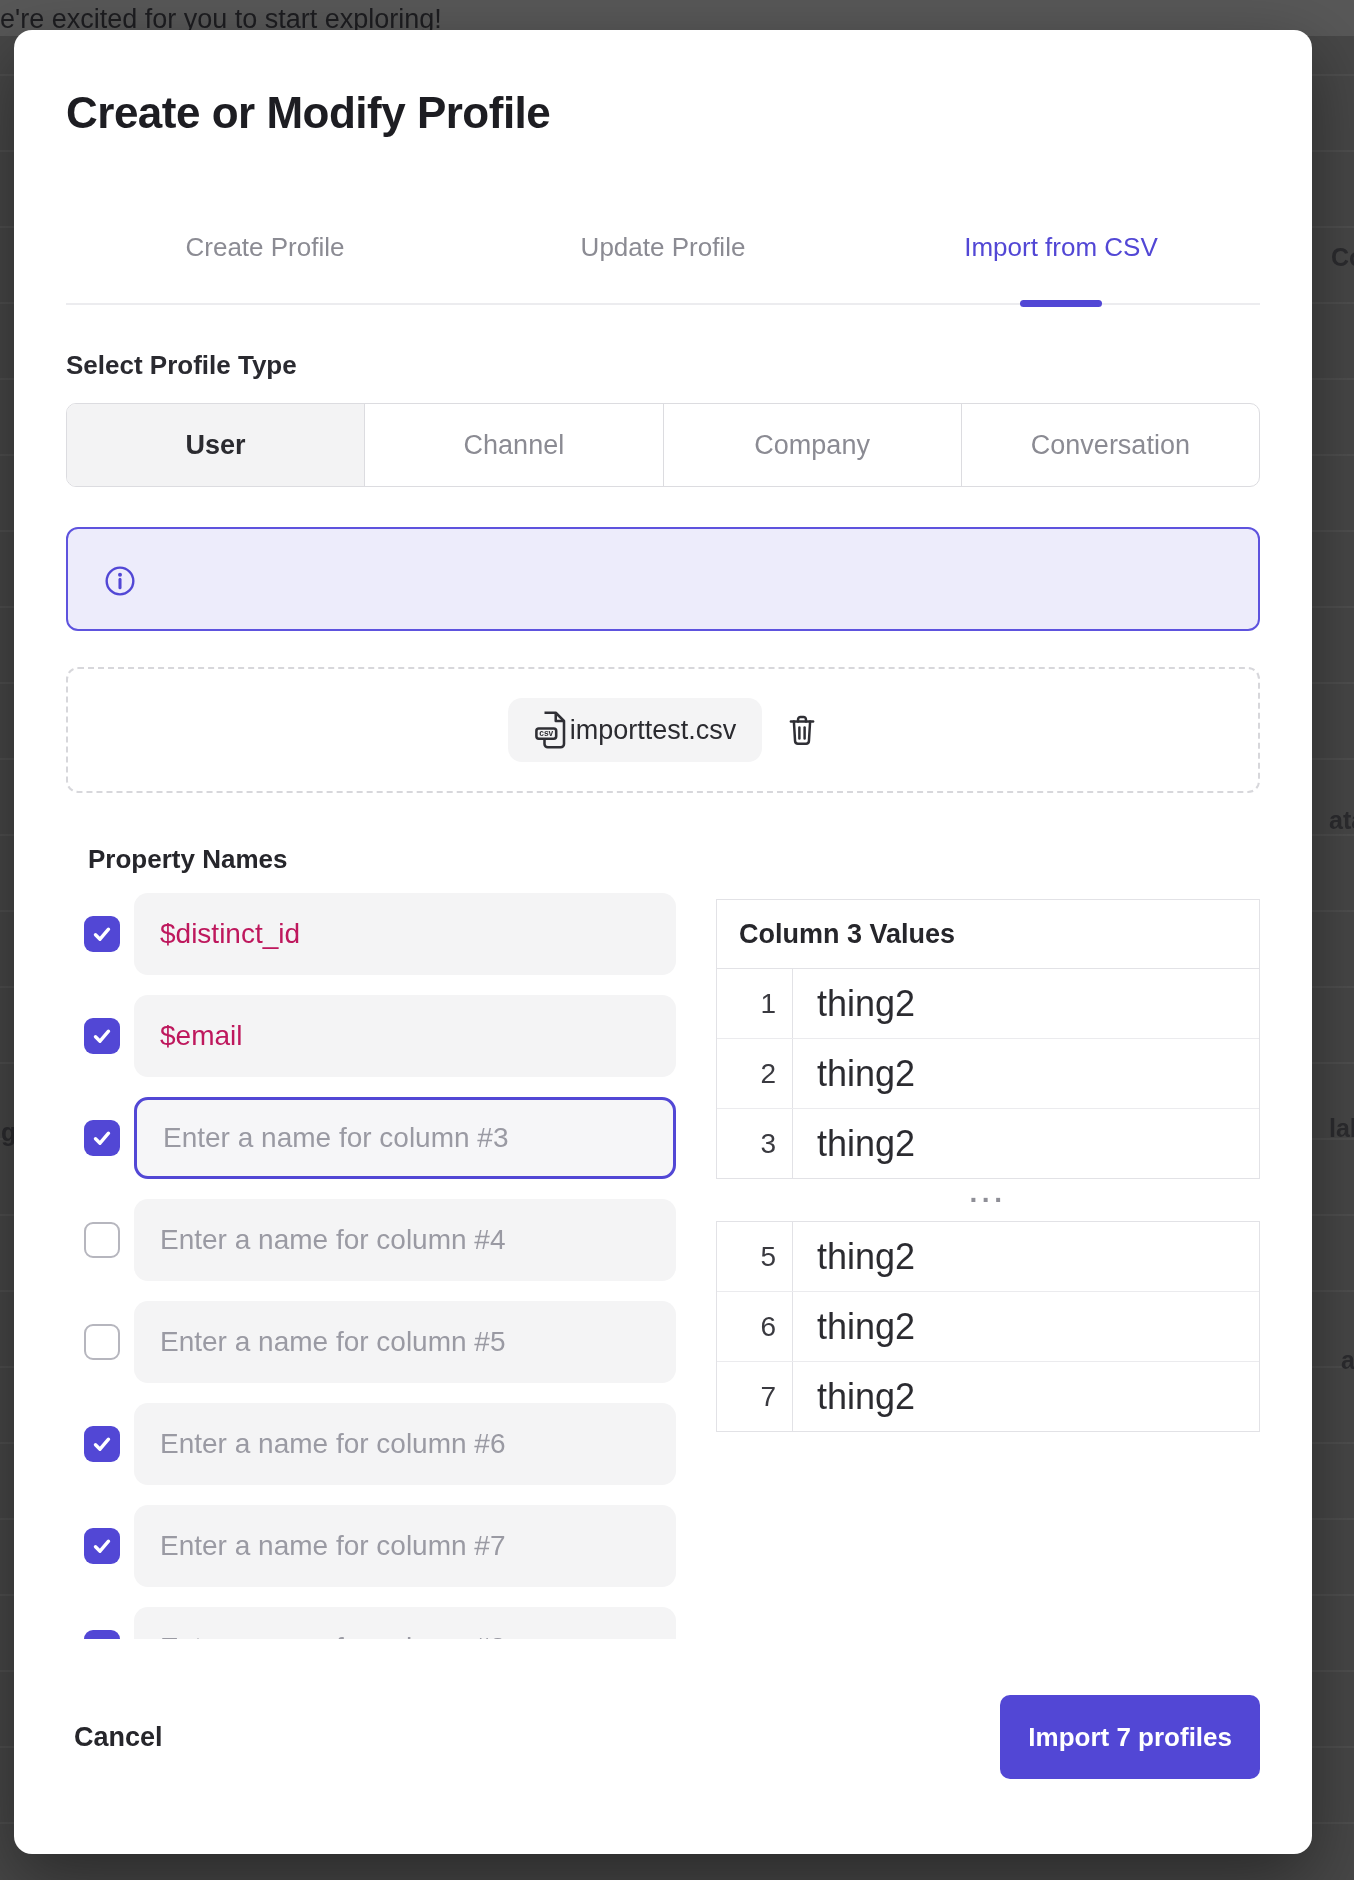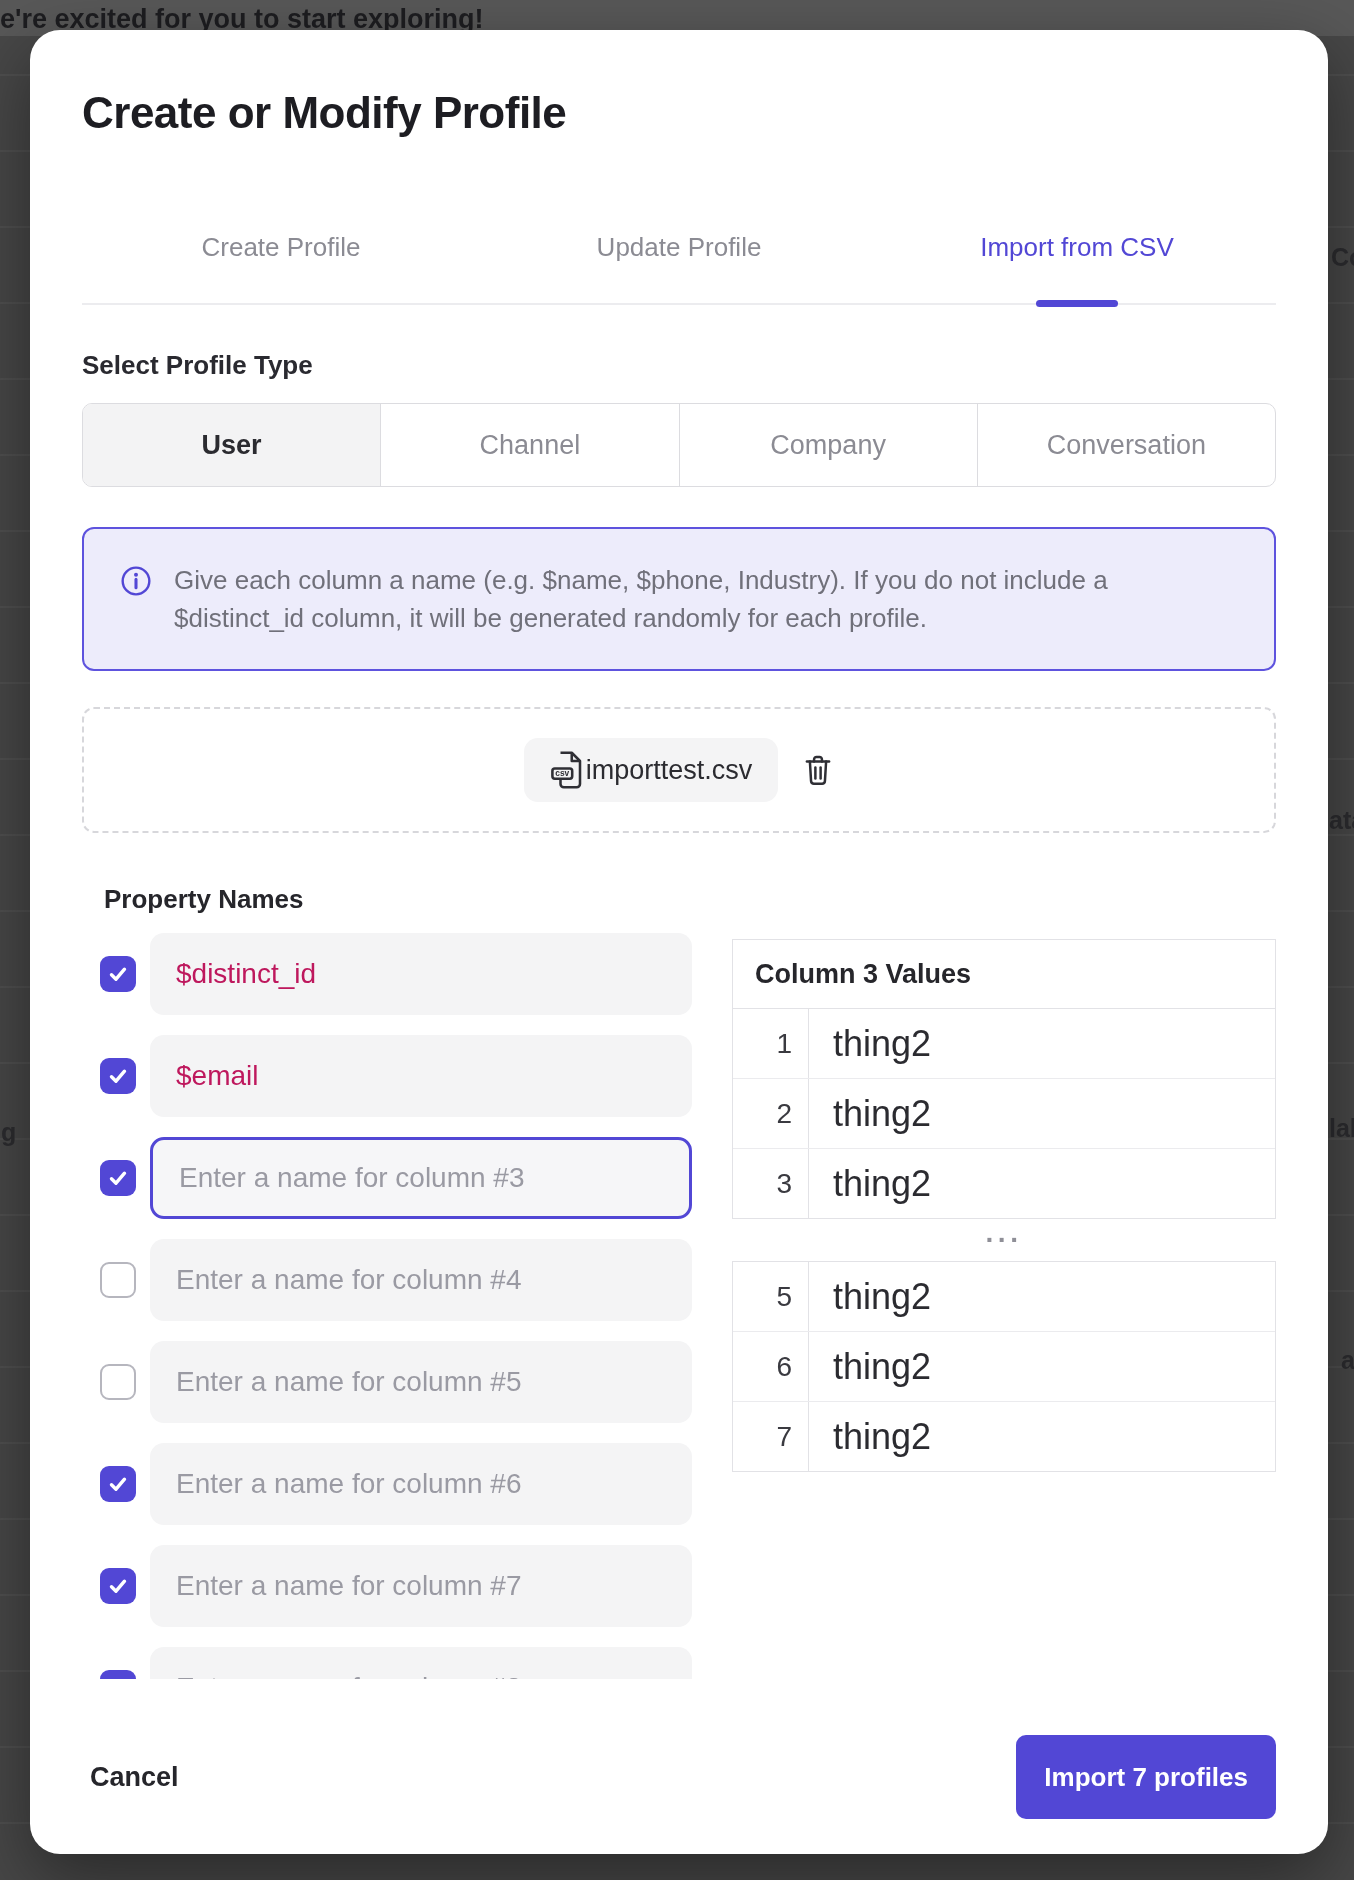--- a/index.html
+++ b/index.html
@@ -7,32 +7,32 @@
     position:relative;width:1354px;height:1880px;overflow:hidden;
     background:#474747;font-family:"Liberation Sans",sans-serif;
     -webkit-font-smoothing:antialiased;
   }
   .screen::before{
     content:"";position:absolute;inset:0;
     background:repeating-linear-gradient(to bottom,transparent 0 74px,rgba(255,255,255,.045) 74px 76px);
   }
   .bg-strip{
     position:absolute;top:0;left:0;right:0;height:36px;background:#585858;
-    color:#1d1d20;font-weight:700;font-size:27px;line-height:38px;white-space:nowrap;overflow:hidden;
+    color:#1d1d20;font-weight:400;font-size:27px;line-height:38px;white-space:nowrap;overflow:hidden;
   }
   .frag{position:absolute;color:#2c2c2f;font-weight:700;font-size:25px;}
   .frag0{left:1331px;top:243px;}
   .frag1{left:1329px;top:806px;}
   .frag2{left:1329px;top:1114px;}
   .frag3{left:1341px;top:1346px;}
   .frag4{left:1px;top:1118px;}
 
   .modal{
-    position:absolute;left:30px;top:30px;width:1298px;height:1824px;box-sizing:border-box;
-    background:#ffffff;border-radius:30px;box-shadow:0 24px 70px rgba(0,0,0,.42);
+    position:absolute;left:14px;top:30px;width:1298px;height:1824px;box-sizing:border-box;
+    background:#ffffff;border-radius:18px;box-shadow:0 24px 70px rgba(0,0,0,.42);
     padding:58px 52px 0 52px;
   }
   .title{margin:0;font-size:44px;line-height:50px;font-weight:700;color:#1d1d22;letter-spacing:-0.5px;}
 
   .tabs{display:flex;margin-top:93px;border-bottom:2px solid #ececef;}
   .tab{flex:1;text-align:center;font-size:26px;line-height:32px;font-weight:400;color:#8b8b93;
     padding-bottom:40px;position:relative;cursor:pointer;}
   .tab.active{color:#5247d5;font-weight:400;}
   .tab.active::after{content:"";position:absolute;left:50%;bottom:-4px;transform:translateX(-50%);
     width:82px;height:7px;border-radius:4px;background:#5247d5;}
@@ -126,24 +126,20 @@
     </div>
 
     <div class="info-banner">
       <span class="icon">
         <svg width="32" height="32" viewBox="0 0 24 24" fill="none">
           <circle cx="12" cy="12" r="10" stroke="#5247d5" stroke-width="1.8"></circle>
           <circle cx="12" cy="7.4" r="1.5" fill="#5247d5"></circle>
           <path d="M12 10.8 V17" stroke="#5247d5" stroke-width="2.3" stroke-linecap="round"></path>
         </svg>
       </span>
-      <div class="info-text">
-        <div>Give each column a name (e.g. $name, $phone, Industry). If you do not include a</div>
-        <div>$distinct_id column, it will be generated randomly for each profile.</div>
-      </div>
     </div>
 
     <div class="upload-area">
       <div class="file-chip">
         <span style="display:flex;">
           <svg width="36" height="40" viewBox="0 0 24 26" fill="none" stroke="#2f2f35" stroke-width="1.7" stroke-linejoin="round">
             <path d="M7 1.5 H14.5 L20 7 V22.3 A2.2 2.2 0 0 1 17.8 24.5 H9.2 A2.2 2.2 0 0 1 7 22.3 V19.2"></path>
             <path d="M14.5 1.5 V7 H20"></path>
             <rect x="1.6" y="12" width="13.2" height="6.8" rx="1.6" fill="#f4f4f5"></rect>
             <text x="8.2" y="17.3" text-anchor="middle" font-size="5.6" font-weight="700" fill="#2f2f35" stroke="none" font-family="'Liberation Sans',sans-serif">csv</text>

